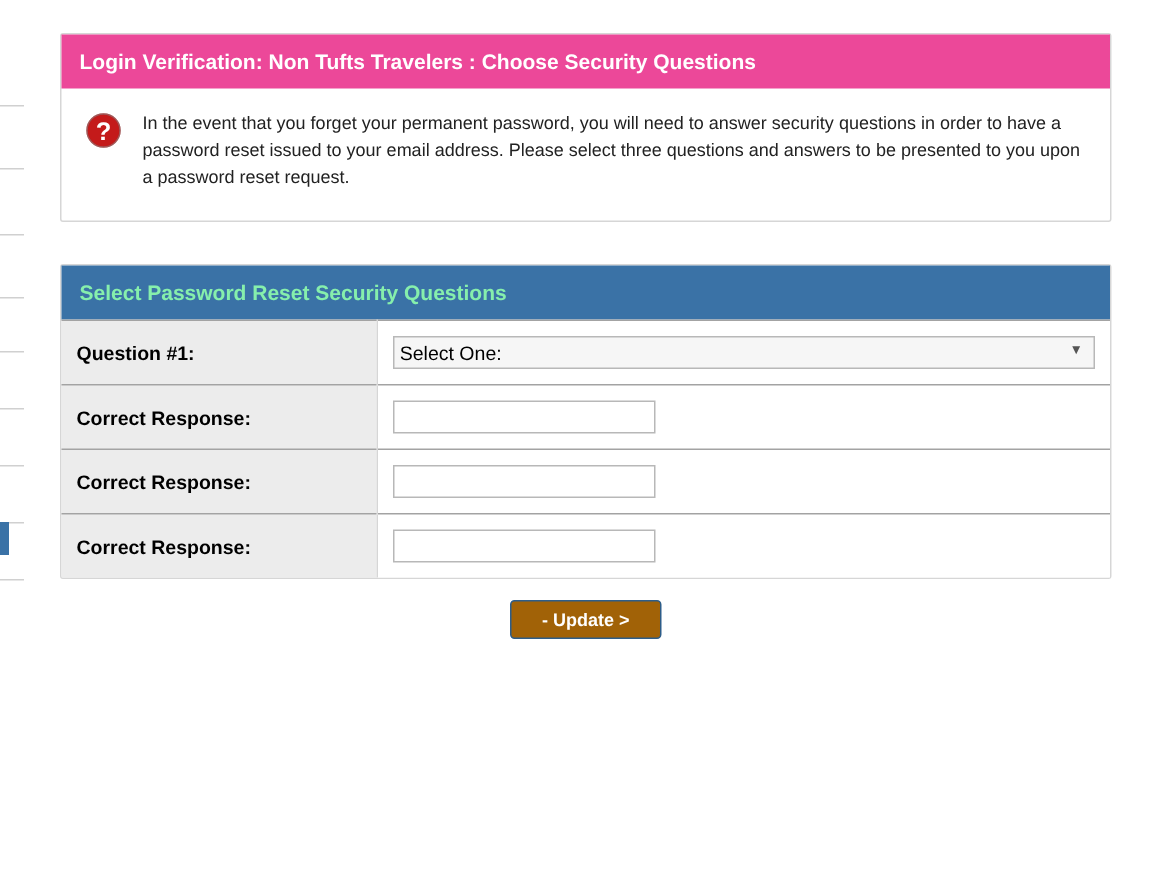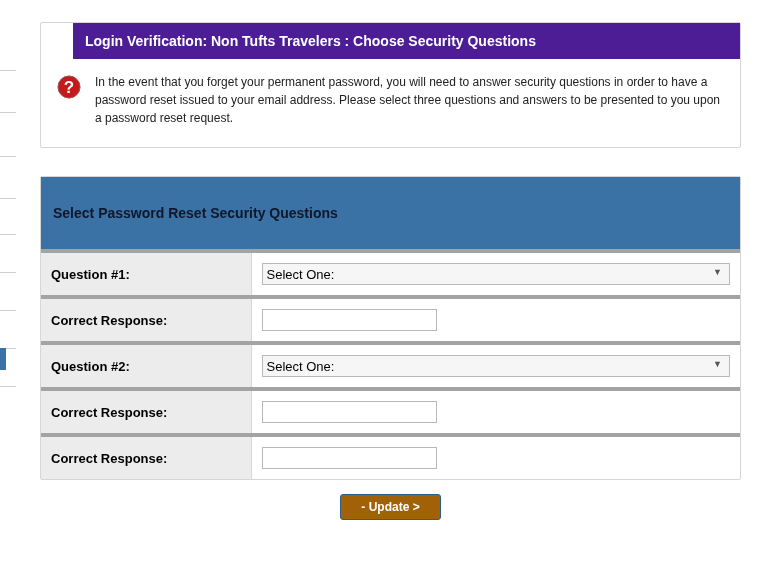--- a/index.html
+++ b/index.html
@@ -38,22 +38,21 @@
     }
     .panel {
       border: 1px solid #d6d6d6;
       border-radius: 2px;
       background: #ffffff;
       margin-bottom: 28px;
     }
     .panel-header {
       display: flex;
       align-items: center;
-      background: #4c1d95;
-      margin-left: 32px;
+      background: #ec4899;
     }
     .panel-header-title {
       flex: 1;
       color: #ffffff;
       font-size: 14px;
       font-weight: bold;
       padding: 10px 12px;
     }
     .hide-tips {
       display: flex;
@@ -85,31 +84,31 @@
       flex-shrink: 0;
       margin-top: 2px;
     }
     .panel2 {
       border: 1px solid #d6d6d6;
       border-radius: 2px;
       background: #ffffff;
     }
     .panel2-header {
       background: #3a72a6;
-      color: #0f172a;
+      color: #86efac;
       font-size: 14px;
       font-weight: bold;
-      padding: 28px 12px;
+      padding: 10px 12px;
     }
     .form-table {
       width: 100%;
       border-collapse: collapse;
     }
     .form-table td {
-      border-top: 4px solid #a3a3a3;
+      border-top: 1px solid #a3a3a3;
       padding: 10px 10px;
       vertical-align: middle;
       font-size: 13px;
       color: #000000;
     }
     .form-table tr td:first-child {
       width: 210px;
       background: #ececec;
       border-right: 1px solid #d6d6d6;
       font-weight: bold;
@@ -208,37 +207,27 @@
               <option>Select One:</option>
             </select>
           </div>
         </td>
       </tr>
       <tr>
         <td>Correct Response:</td>
         <td><input type="text" class="text-input" value="" style=""></td>
       </tr>
       <tr>
-        <td>Question #2:</td>
-        <td>
-          <div class="select-wrap">
-            <select>
-              <option>Select One:</option>
-            </select>
-          </div>
-        </td>
+        <td>Correct Response:</td>
+        <td><input type="text" class="text-input" value="" style=""></td>
       </tr>
       <tr>
         <td>Correct Response:</td>
         <td><input type="text" class="text-input" value="" style=""></td>
       </tr>
-      <tr>
-        <td>Correct Response:</td>
-        <td><input type="text" class="text-input" value="" style=""></td>
-      </tr>
     </tbody>
       </table>
   </div>
 
   <div class="button-row">
     <button class="update-btn">- Update &gt;</button>
   </div>
 
 </div>
 

